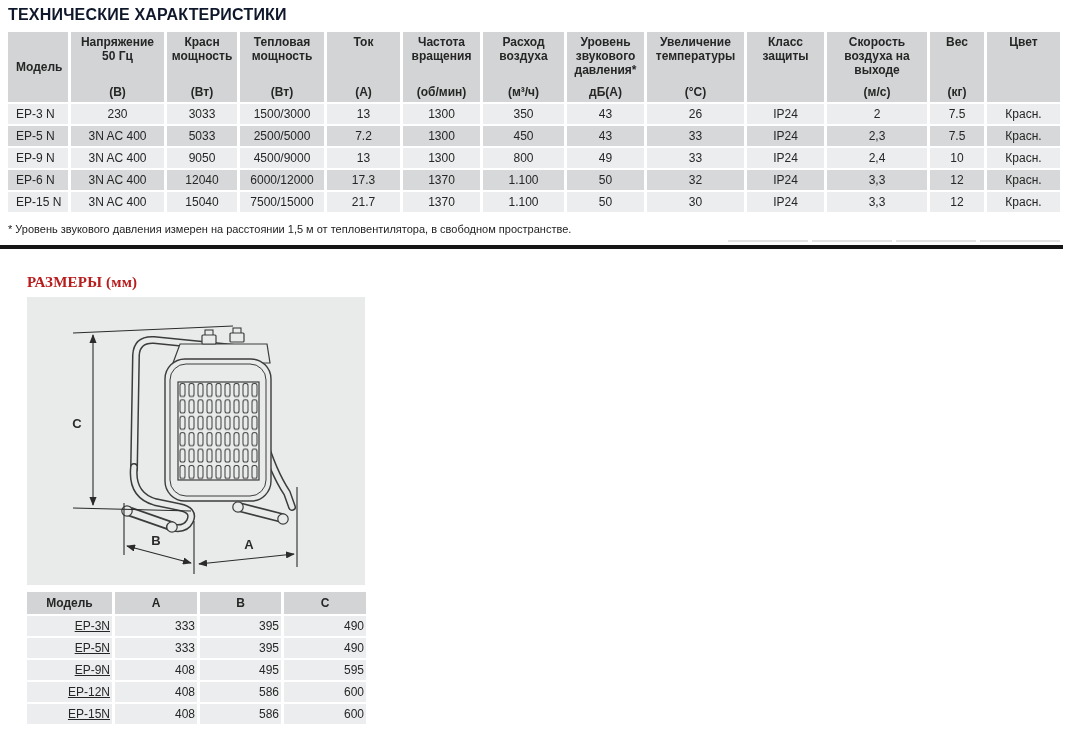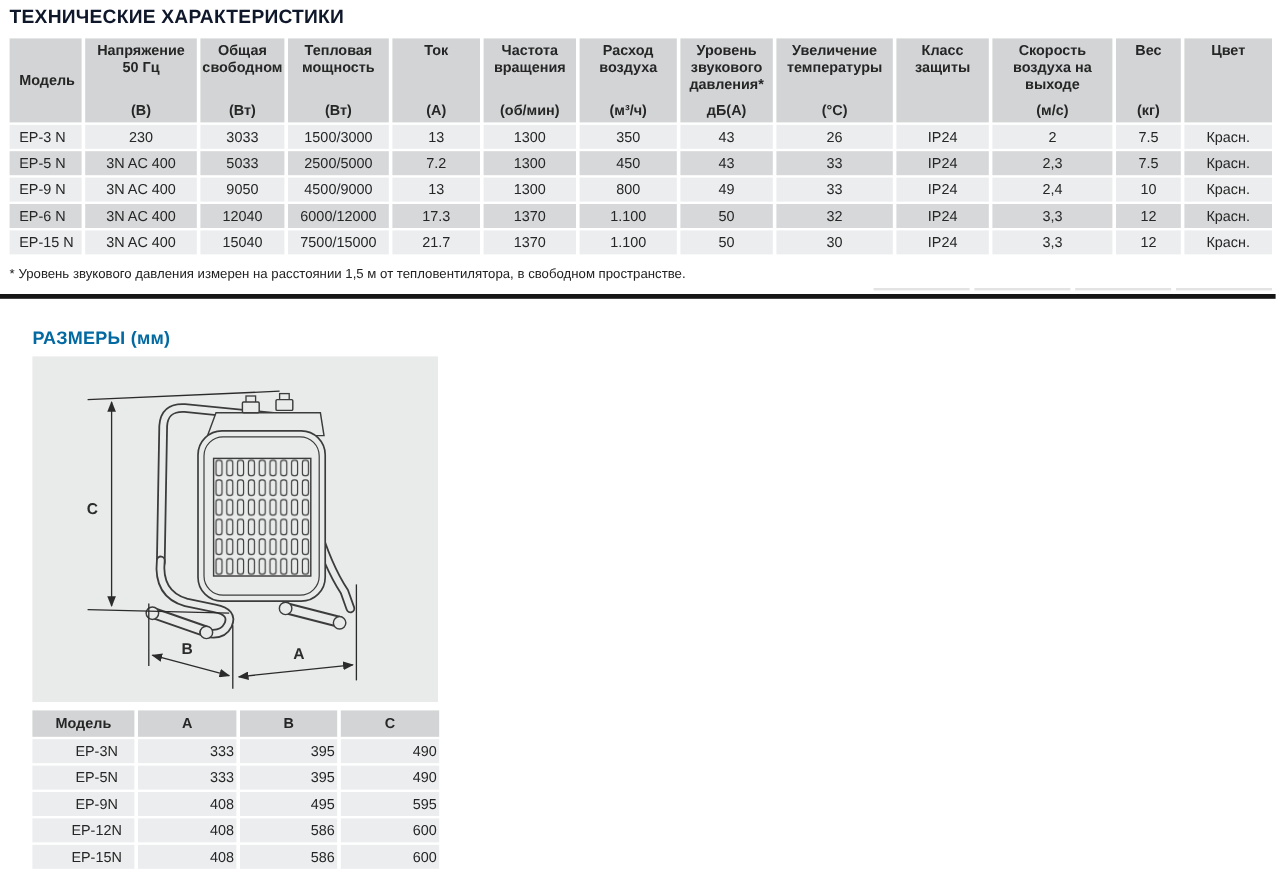--- a/index.html
+++ b/index.html
@@ -49,41 +49,41 @@
     margin:9px 16px 0 8px;font-size:11px;color:#222;
   }
 
   .rule-wrap{position:relative;margin-top:10px;width:1063px;}
   .faint-segs{position:absolute;right:3px;top:-5px;display:flex;gap:4px;}
   .faint-segs i{display:block;width:80px;height:2px;background:#e3e3e3;}
   .black-rule{width:1063px;height:4px;background:var(--rule-color);}
 
   h2.dim-title{
     margin:0;padding:25px 0 6px 27px;
-    font-size:15px;font-weight:bold;color:#0369a1;letter-spacing:.2px;
+    font-size:15px;font-weight:bold;color:#b91c1c;letter-spacing:.2px;font-family:Liberation Serif, serif;
   }
   .diagram{
     margin-left:27px;width:338px;height:288px;background:var(--panel-bg);
   }
   .diagram svg{display:block;}
 
   
   table.dims{
     margin:5px 0 0 24px;width:336px;
     table-layout:fixed;border-collapse:separate;border-spacing:3px 2px;
   }
   table.dims th{
     background:var(--header-bg);height:22px;padding:1px 2px;
     font-size:12px;font-weight:bold;text-align:center;
   }
   table.dims td{
     background:var(--row-light);height:20px;padding:1px 2px;
     font-size:12px;text-align:right;white-space:nowrap;
   }
-  table.dims td:first-child{text-align:center;padding-left:24px;}
+  table.dims td:first-child{text-align:right;padding-left:24px;text-decoration:underline;}
 
   .dimtext{font-weight:bold;font-size:13px;fill:#2b2b2b;}
 </style>
 </head>
 <body>
 
 <div class="page">
 
   <h1 class="title">ТЕХНИЧЕСКИЕ ХАРАКТЕРИСТИКИ</h1>
 
@@ -111,21 +111,21 @@
             </div>
           </th>
           <th>
             <div class="hcell">
               <span class="hname">Напряжение 50 Гц</span>
               <span class="hunit">(В)</span>
             </div>
           </th>
           <th>
             <div class="hcell">
-              <span class="hname">Общая свободном</span>
+              <span class="hname">Красн мощность</span>
               <span class="hunit">(Вт)</span>
             </div>
           </th>
           <th>
             <div class="hcell">
               <span class="hname">Тепловая мощность</span>
               <span class="hunit">(Вт)</span>
             </div>
           </th>
           <th>

